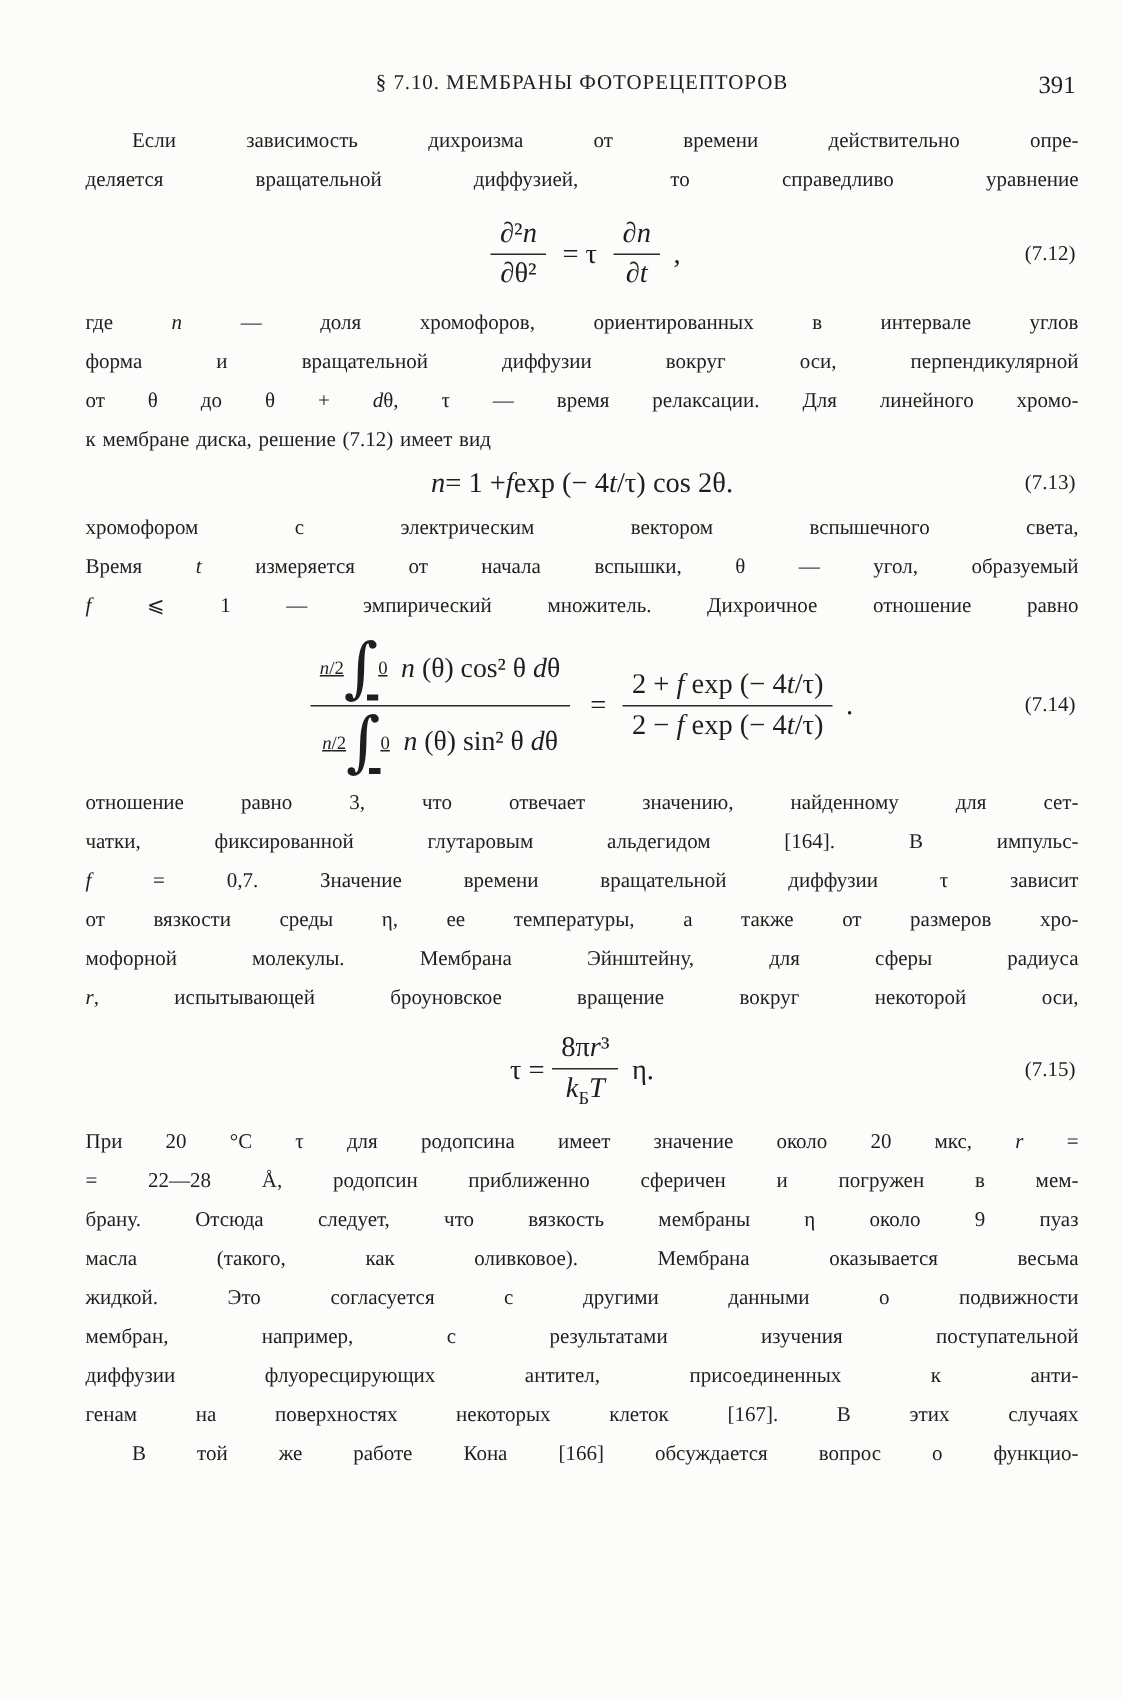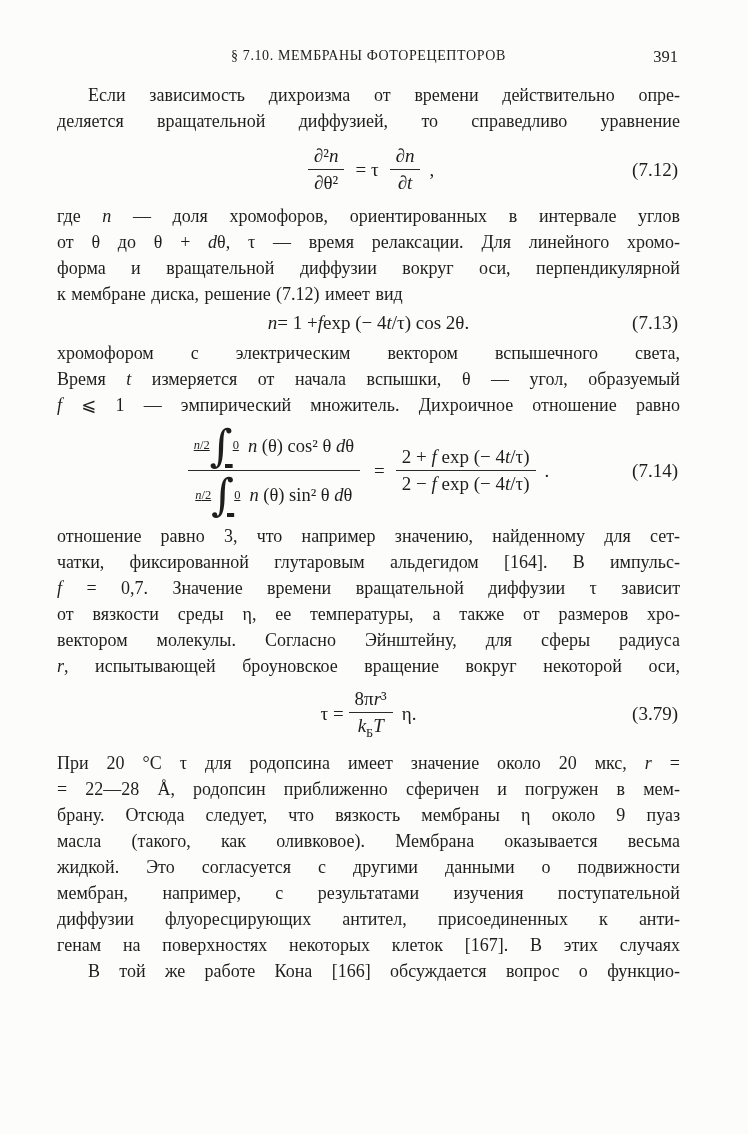--- a/index.html
+++ b/index.html
@@ -2,21 +2,21 @@
 <html lang="ru"><head>
 <meta charset="utf-8">
 <style>
   html,body{margin:0;padding:0;background:#888;}
   .page{
     position:relative;
     width:748px;height:1134px;
     margin:0 auto;
     background:#fcfcfb;
     box-sizing:border-box;
-    padding:48px 68px 0 57px;
+    padding:48px 29px 0 57px;
     font-family:"Liberation Serif","DejaVu Serif",serif;
     color:#1e1e1e;
     overflow:hidden;
   }
   
   .head{
     position:relative;
     text-align:center;
     font-size:14px;
     letter-spacing:0.6px;
@@ -24,21 +24,21 @@
     height:20px;
   }
   .head .section{white-space:nowrap;}
   .head .pagenum{
     position:absolute;right:2px;top:-1px;
     font-size:16.5px;letter-spacing:0;
   }
   
   .para{margin:0;}
   .line{
-    font-size:18px;
+    font-size:14px;
     line-height:26px;
     text-align:justify;
     word-spacing:1px;
   }
   .line.just{text-align-last:justify;}
   .line.indent{text-indent:31px;}
   .line i{font-style:italic;}
   
   .eq-row{
     position:relative;
@@ -49,21 +49,21 @@
     margin:9px 0;
   }
   .eq-row .eq-body{
     display:inline-flex;
     align-items:center;
     white-space:nowrap;
   }
   .eq-num{
     position:absolute;right:2px;top:50%;
     transform:translateY(-50%);
-    font-size:19px;
+    font-size:14px;
   }
   .frac{
     display:inline-flex;
     flex-direction:column;
     align-items:stretch;
     vertical-align:middle;
     margin:0 5px;
     text-align:center;
   }
   .frac .num{padding:0 6px 2px;}
@@ -118,22 +118,22 @@
         <span class="num">∂<i>n</i></span>
         <span class="den">∂<i>t</i></span>
       </span>
       <span class="tail">,</span>
     </span>
     <span class="eq-num">(7.12)</span>
   </div>
 
   <div class="para">
       <div class="line just">где <i>n</i> — доля хромофоров, ориентированных в интервале углов</div>
+      <div class="line just">форма и вращательной диффузии вокруг оси, перпендикулярной</div>
       <div class="line just">от θ до θ + <i>d</i>θ, τ — время релаксации. Для линейного хромо-</div>
-      <div class="line just">форма и вращательной диффузии вокруг оси, перпендикулярной</div>
       <div class="line">к мембране диска, решение (7.12) имеет вид</div>
     </div>
 
   <div class="eq-row" style="margin:5px 0 6px;">
     <span class="eq-body"><i>n</i> = 1 + <i>f</i> exp (− 4<i>t</i>/τ) cos 2θ.</span>
     <span class="eq-num">(7.13)</span>
   </div>
 
   <div class="para">
       <div class="line just">хромофором с электрическим вектором вспышечного света,</div>
@@ -169,38 +169,38 @@
       <span class="frac">
         <span class="num">2 + <i>f</i> exp (− 4<i>t</i>/τ)</span>
         <span class="den">2 − <i>f</i> exp (− 4<i>t</i>/τ)</span>
       </span>
       <span class="tail">.</span>
     </span>
     <span class="eq-num">(7.14)</span>
   </div>
 
   <div class="para">
-      <div class="line just">отношение равно 3, что например значению, найденному для сет-</div>
+      <div class="line just">отношение равно 3, что отвечает значению, найденному для сет-</div>
       <div class="line just">чатки, фиксированной глутаровым альдегидом [164]. В импульс-</div>
       <div class="line just"><i>f</i> = 0,7. Значение времени вращательной диффузии τ зависит</div>
       <div class="line just">от вязкости среды η, ее температуры, а также от размеров хро-</div>
-      <div class="line just">вектором молекулы. Согласно Эйнштейну, для сферы радиуса</div>
+      <div class="line just">мофорной молекулы. Мембрана Эйнштейну, для сферы радиуса</div>
       <div class="line just"><i>r</i>, испытывающей броуновское вращение вокруг некоторой оси,</div>
     </div>
 
   <div class="eq-row" style="margin:9px 0;">
     <span class="eq-body">
       <span>τ =</span>
       <span class="frac">
         <span class="num">8π<i>r</i>³</span>
         <span class="den"><i>k</i><sub>Б</sub><i>T</i></span>
       </span>
       <span class="tail">η.</span>
     </span>
-    <span class="eq-num">(3.79)</span>
+    <span class="eq-num">(7.15)</span>
   </div>
 
   <div class="para">
       <div class="line just">При 20 °C τ для родопсина имеет значение около 20 мкс, <i>r</i> =</div>
       <div class="line just">= 22—28 Å, родопсин приближенно сферичен и погружен в мем-</div>
       <div class="line just">брану. Отсюда следует, что вязкость мембраны η около 9 пуаз</div>
       <div class="line just">масла (такого, как оливковое). Мембрана оказывается весьма</div>
       <div class="line just">жидкой. Это согласуется с другими данными о подвижности</div>
       <div class="line just">мембран, например, с результатами изучения поступательной</div>
       <div class="line just">диффузии флуоресцирующих антител, присоединенных к анти-</div>

